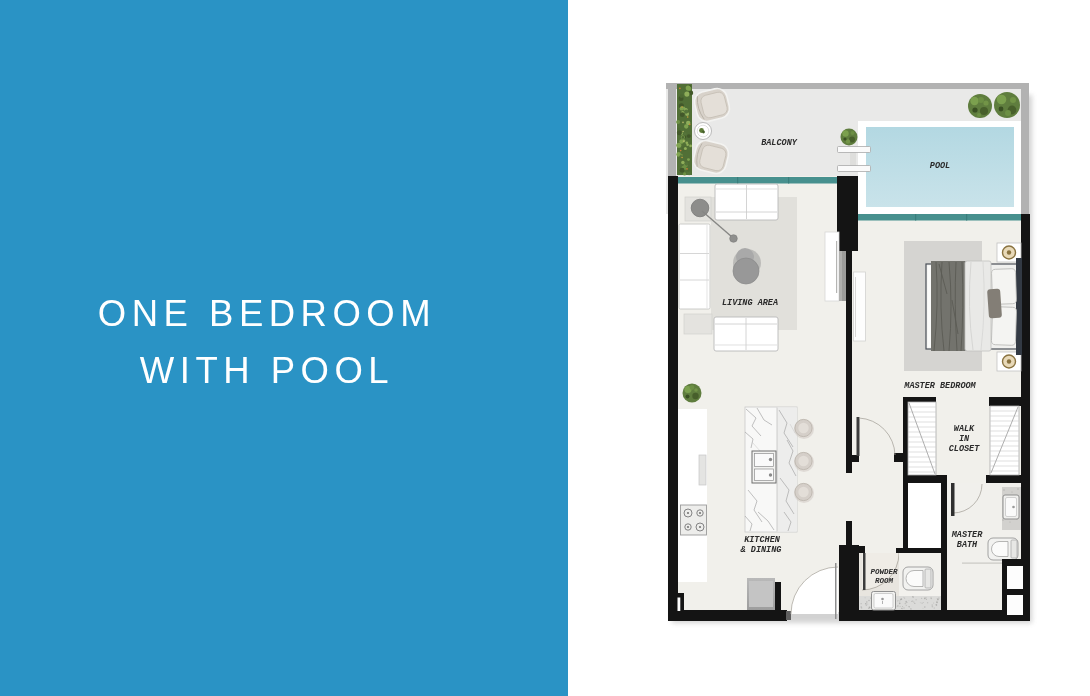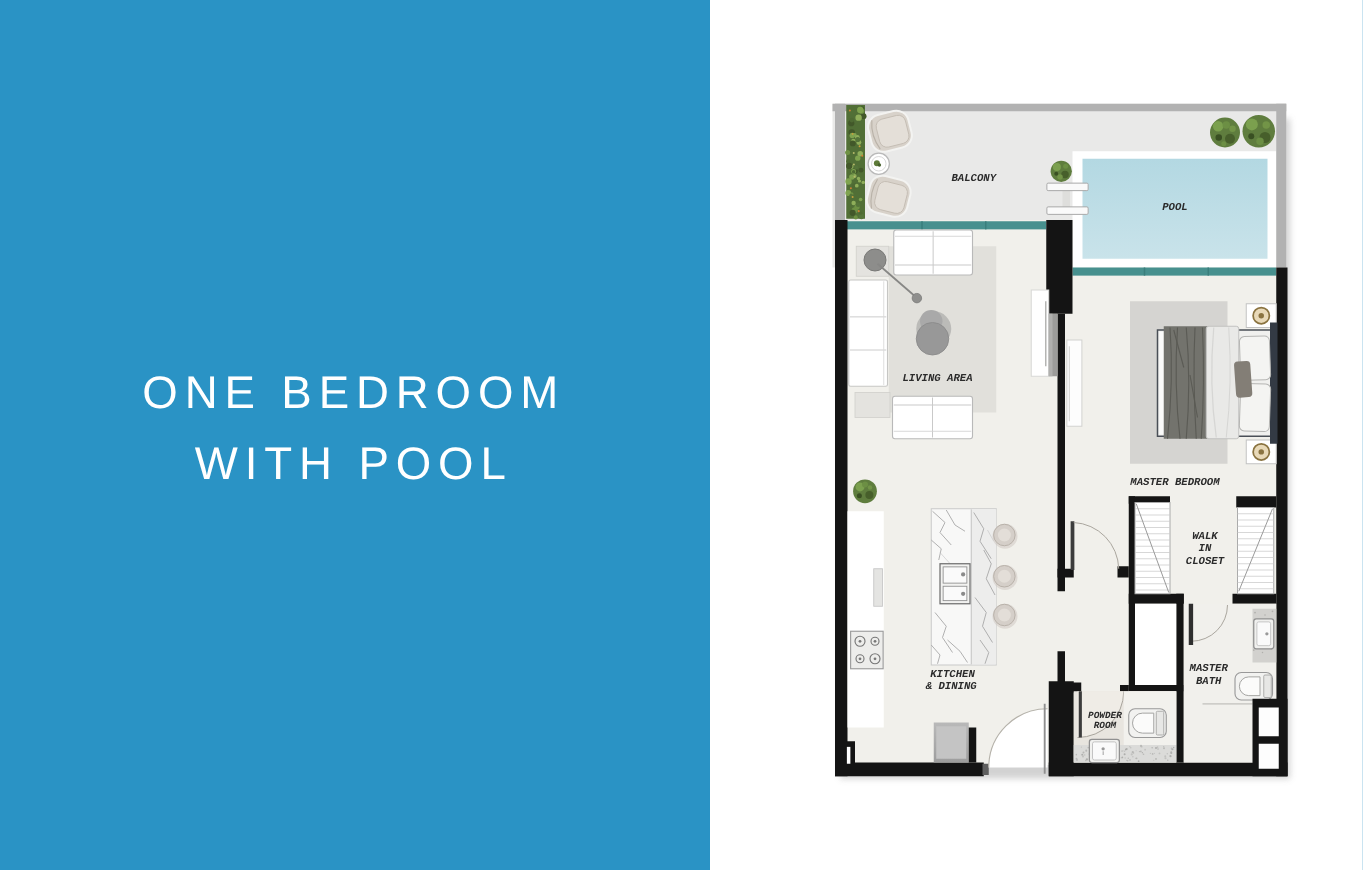--- a/index.html
+++ b/index.html
@@ -1,20 +1,20 @@
 <!DOCTYPE html>
 <html><head>
 <meta charset="utf-8">
 <style>
   html,body{margin:0;padding:0;width:1090px;height:696px;overflow:hidden;background:#ffffff;
     font-family:"Liberation Sans",sans-serif;}
   #stage{position:relative;width:1090px;height:696px;}
   #bluepanel{position:absolute;left:0;top:0;width:568px;height:696px;background:#2a93c5;}
   #title{position:absolute;left:0;top:285px;width:534px;text-align:center;color:#ffffff;
-    font-size:36.5px;letter-spacing:5.5px;line-height:57px;font-weight:400;padding-left:16px;}
+    font-size:36.5px;letter-spacing:5.5px;line-height:57px;font-weight:400;}
   svg{position:absolute;left:0;top:0;}
   .lbl{font-family:"Liberation Mono",monospace;font-weight:bold;font-style:italic;fill:#2b2b2b;}
 </style>
 </head>
 <body>
 <div id="stage">
 
   <div id="bluepanel">
 
     <div id="title">ONE BEDROOM<br>WITH POOL</div>

